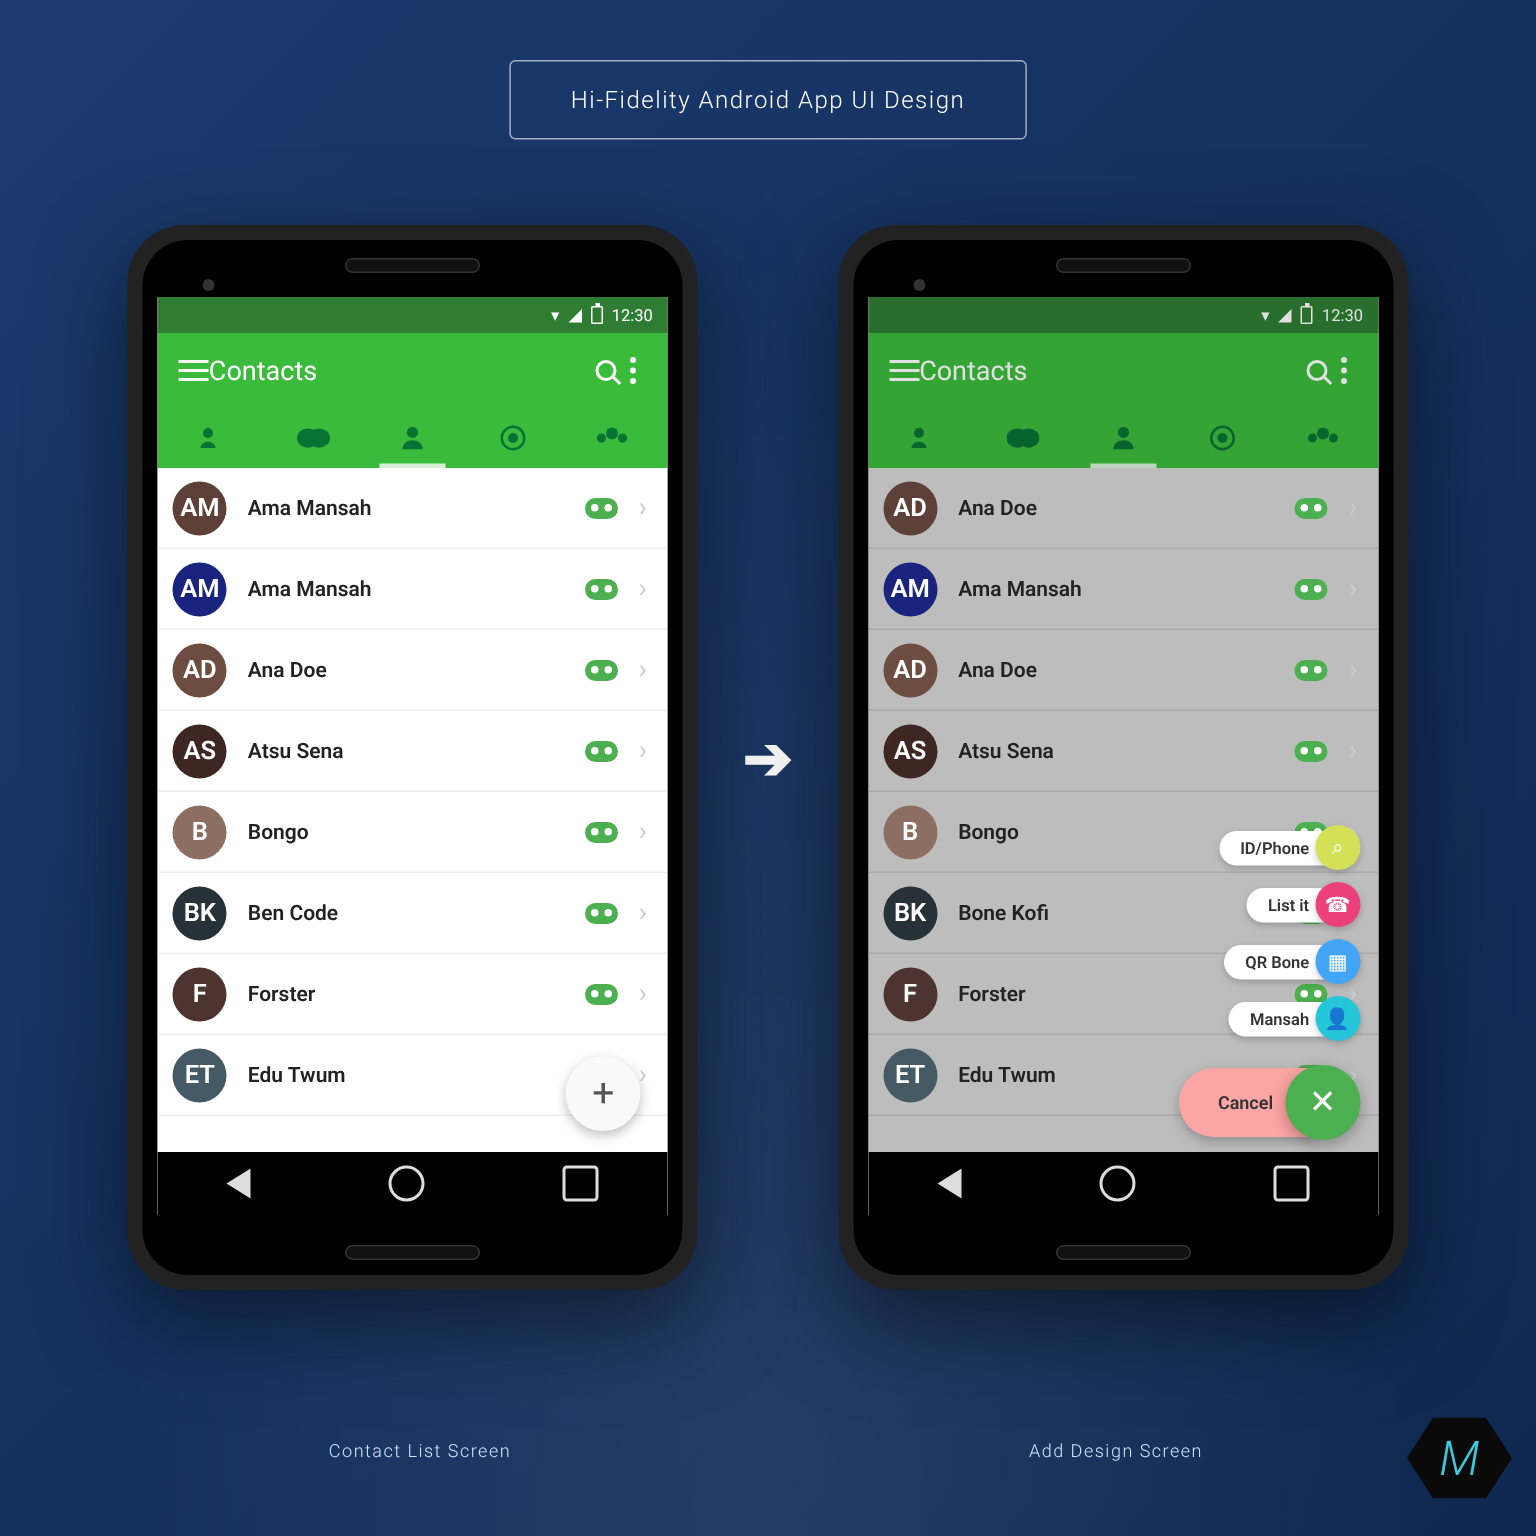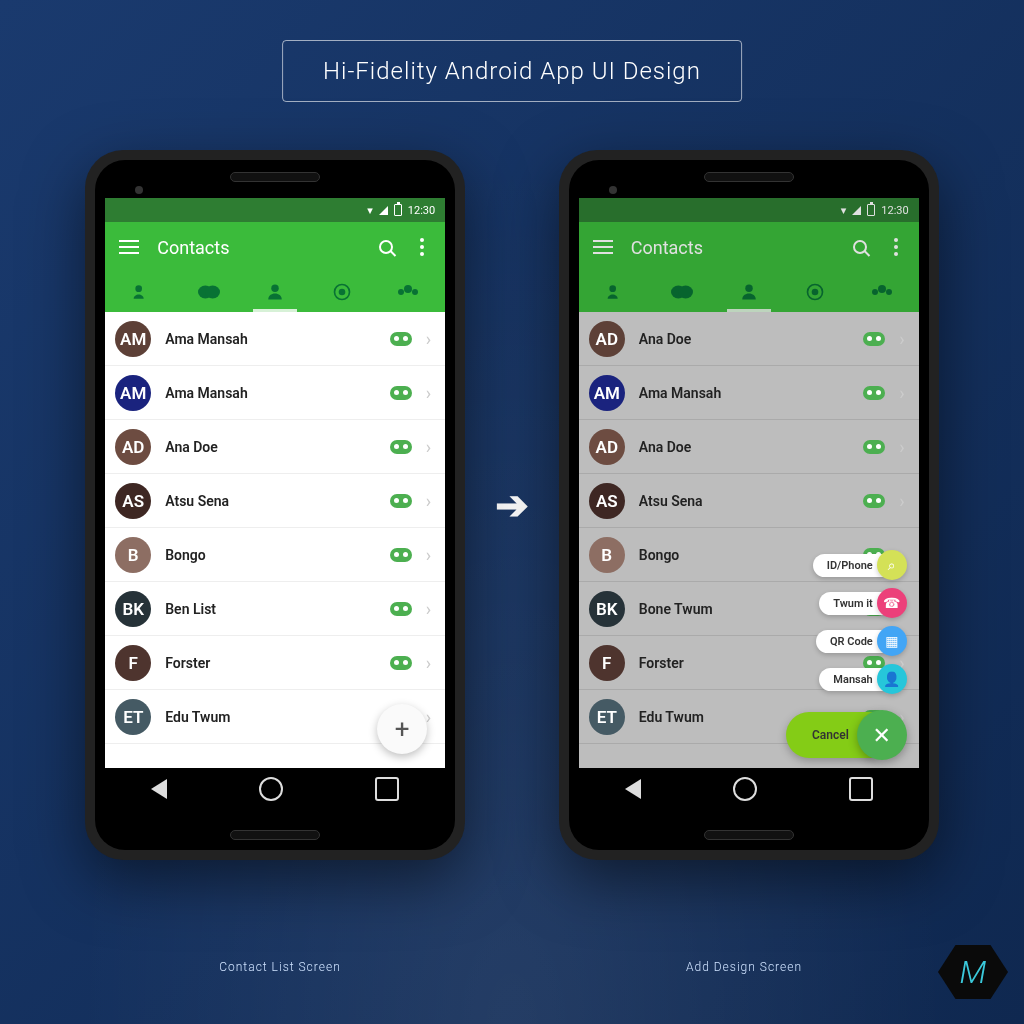--- a/index.html
+++ b/index.html
@@ -17,21 +17,21 @@
       radial-gradient(ellipse at center bottom, rgba(255,255,255,0.08) 0%, transparent 60%);
   }
   .title-box {
     position: absolute;
     left: 50%; transform: translateX(-50%);
     top: 40px;
     border: 1px solid rgba(255,255,255,0.6);
     border-radius: 4px;
     padding: 16px 40px;
     color: #fff;
-    font-size: 24px;
+    font-size: 16px;
     letter-spacing: 1px;
     font-weight: 300;
   }
   .phones {
     position: absolute;
     top: 150px;
     left: 0; right: 0;
     display: flex;
     justify-content: center;
     align-items: center;
@@ -111,21 +111,20 @@
   .status-bar .batt::before {
     content:""; position:absolute; top:-3px; left:2px; width:3px; height:2px; background:#fff;
   }
   .app-bar {
     height: 50px;
     background: #3bbb3b;
     color: #fff;
     display: flex;
     align-items: center;
     padding: 0 14px;
-    gap: 18px;
   }
   .hamburger {
     width: 20px; height: 14px;
     display: flex; flex-direction: column; justify-content: space-between;
   }
   .hamburger span { height: 2px; background: #fff; }
   .app-title { font-size: 18px; font-weight: 400; flex: 1; }
   .app-bar .icn { width: 18px; height: 18px; display:flex; align-items:center; justify-content:center; }
   .search-icn {
     width: 14px; height: 14px; border: 2px solid #fff; border-radius: 50%; position: relative;
@@ -204,21 +203,21 @@
     display:flex; align-items:center; justify-content:center;
     font-size:14px; color:#fff;
     box-shadow: 0 2px 5px rgba(0,0,0,0.2);
     z-index:2;
   }
   .cancel-row {
     display:flex; align-items:center;
     margin-top: 8px;
   }
   .cancel-pill {
-    background:#84cc16; border-radius: 28px 0 0 28px;
+    background:#fca5a5; border-radius: 28px 0 0 28px;
     padding: 16px 26px 16px 26px;
     font-size: 12px; font-weight:600; color:#333;
     box-shadow: 0 3px 8px rgba(0,0,0,0.25);
     margin-right:-18px;
   }
   .close-fab {
     width:50px; height:50px; border-radius:50%;
     background:#4caf50; color:#fff;
     display:flex; align-items:center; justify-content:center;
     font-size:22px;
@@ -354,21 +353,21 @@
               <div class="chev">›</div>
             </div>
             <div class="row">
               <div class="avatar" style="background: rgb(141, 110, 99);">B</div>
               <div class="name">Bongo</div>
               <div class="badge green"></div>
               <div class="chev">›</div>
             </div>
             <div class="row">
               <div class="avatar" style="background: rgb(38, 50, 56);">BK</div>
-              <div class="name">Ben List</div>
+              <div class="name">Ben Code</div>
               <div class="badge green"></div>
               <div class="chev">›</div>
             </div>
             <div class="row">
               <div class="avatar" style="background: rgb(78, 52, 46);">F</div>
               <div class="name">Forster</div>
               <div class="badge green"></div>
               <div class="chev">›</div>
             </div>
             <div class="row">
@@ -479,21 +478,21 @@
               <div class="chev">›</div>
             </div>
             <div class="row">
               <div class="avatar" style="background: rgb(141, 110, 99);">B</div>
               <div class="name">Bongo</div>
               <div class="badge green"></div>
               <div class="chev">›</div>
             </div>
             <div class="row">
               <div class="avatar" style="background: rgb(38, 50, 56);">BK</div>
-              <div class="name">Bone Twum</div>
+              <div class="name">Bone Kofi</div>
               <div class="badge green"></div>
               <div class="chev">›</div>
             </div>
             <div class="row">
               <div class="avatar" style="background: rgb(78, 52, 46);">F</div>
               <div class="name">Forster</div>
               <div class="badge green"></div>
               <div class="chev">›</div>
             </div>
             <div class="row">
@@ -504,25 +503,25 @@
             </div>
           </div>
 
         <div class="speed-dial">
           <div id="sd-items" style="display: flex; flex-direction: column; align-items: flex-end; gap: 8px;">
               <div class="sd-item">
                 <div class="sd-pill">ID/Phone</div>
                 <div class="sd-dot" style="background: rgb(212, 225, 87);">⌕</div>
               </div>
               <div class="sd-item">
-                <div class="sd-pill">Twum it</div>
+                <div class="sd-pill">List it</div>
                 <div class="sd-dot" style="background: rgb(236, 64, 122);">☎</div>
               </div>
               <div class="sd-item">
-                <div class="sd-pill">QR Code</div>
+                <div class="sd-pill">QR Bone</div>
                 <div class="sd-dot" style="background: rgb(66, 165, 245);">▦</div>
               </div>
               <div class="sd-item">
                 <div class="sd-pill">Mansah</div>
                 <div class="sd-dot" style="background: rgb(38, 198, 218);">👤</div>
               </div>
             </div>
           <div class="cancel-row">
             <div class="cancel-pill">Cancel</div>
             <div class="close-fab">

